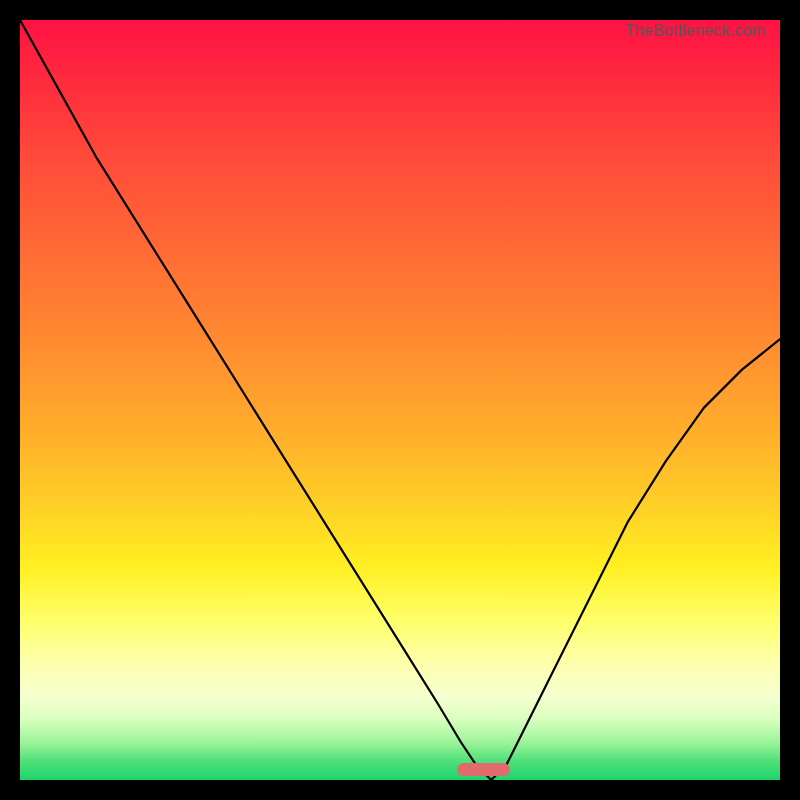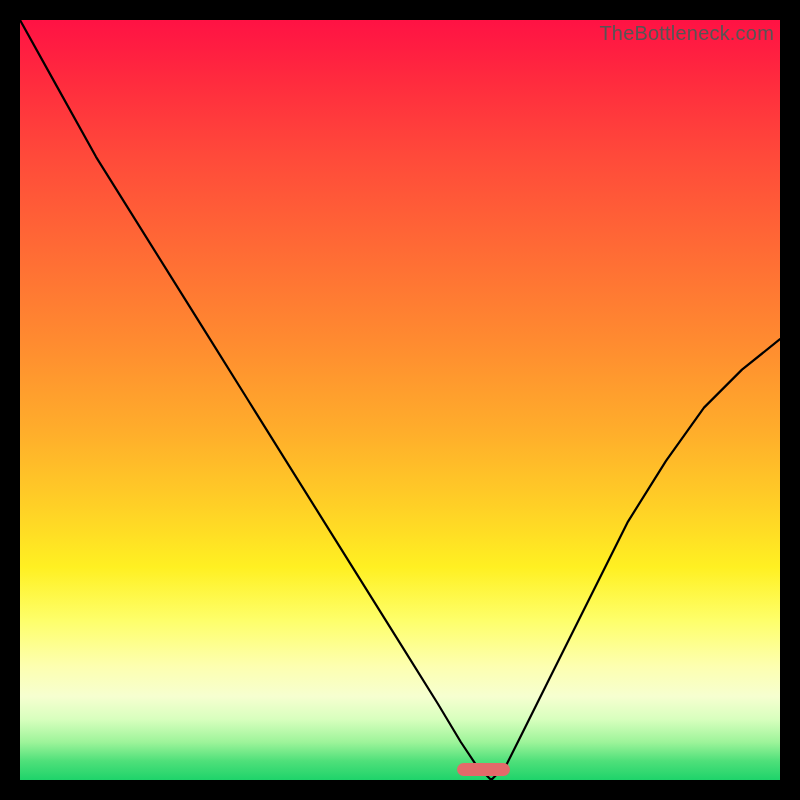--- a/index.html
+++ b/index.html
@@ -47,23 +47,23 @@
     position: absolute;
     left: 0;
     top: 0;
     width: 760px;
     height: 760px;
     pointer-events: none;
   }
   .watermark {
     position: absolute;
     top: 2px;
-    right: 6px;
+    right: 14px;
     color: #555;
-    font-size: 20px;
+    font-size: 16px;
     font-weight: 500;
     letter-spacing: 0.2px;
     user-select: none;
   }
   .marker {
     position: absolute;
     
     background: #e36a6a;
     border-radius: 999px;
   }

